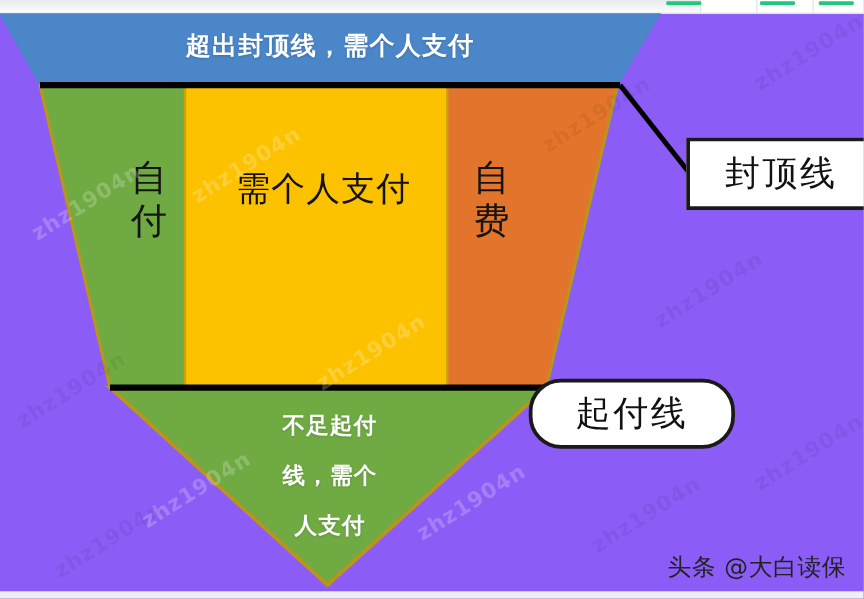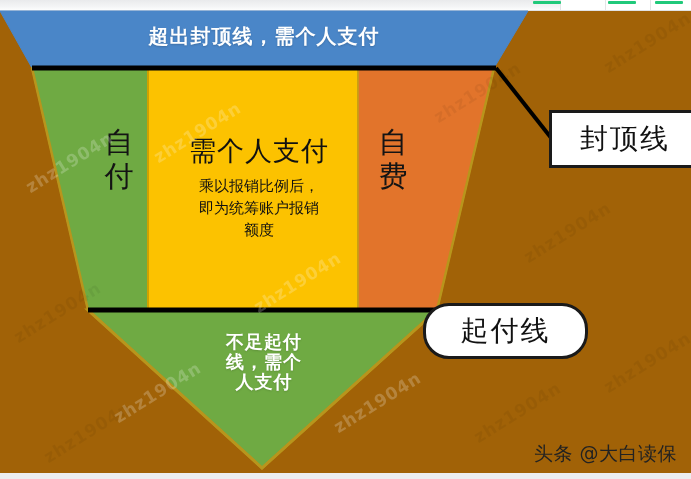--- a/index.html
+++ b/index.html
@@ -3,21 +3,21 @@
 <meta charset="utf-8">
 <style>
   html,body{margin:0;padding:0;}
   body{
     width:691px;height:479px;
     background:#ffffff;
     font-family:"DejaVu Sans","Liberation Sans",sans-serif;
     overflow:hidden;
     position:relative;
   }
-  #root{position:relative;width:691px;height:479px;overflow:hidden;background:#a16207;}
+  #root{position:relative;width:691px;height:479px;overflow:hidden;background:#8b5cf6;}
 
   
   .toolbar{
     position:absolute;left:0;top:0;width:691px;height:11px;
     background:#ffffff;
   }
   .toolbar .strip-left{
     position:absolute;left:0;top:0;width:560px;height:11px;
     background:linear-gradient(to bottom,#e9eaec 0%,#f4f5f6 60%,#ffffff 100%);
   }
@@ -92,25 +92,25 @@
   }
   .kebao-sub{
     left:160px;top:164px;width:198px;
     text-align:center;
     color:#111111;
     font-size:15px;
     line-height:22px;
     font-weight:500;
   }
   .bottom-text{
-    left:186px;top:321px;width:156px;
+    left:186px;top:310px;width:156px;
     text-align:center;
     color:#ffffff;
     font-size:18px;
-    line-height:20px;
+    line-height:40px;
     font-weight:bold;
     letter-spacing:1px;
     text-shadow:0 1px 2px rgba(0,0,0,0.15);
   }
 
   
   .callout{
     position:absolute;
     background:#ffffff;
     border:3px solid #1a1a1a;
@@ -175,21 +175,20 @@
 
       <polyline points="438,299 426,320" fill="none" stroke="#000000" stroke-width="4"></polyline>
     </svg>
 
     <div class="tlabel cap-text">超出封顶线，需个人支付</div>
 
     <div class="tlabel zifu-text">自<br>付</div>
 
     <div class="tlabel kebao-title">需个人支付</div>
 
-    <div class="tlabel kebao-sub">乘以报销比例后，<br>即为统筹账户报销<br>额度</div>
 
     <div class="tlabel zifei-text">自<br>费</div>
 
     <div class="tlabel bottom-text">不足起付<br>线，需个<br>人支付</div>
   </div>
 
   <div class="callout" id="callout-cap">
     <span>封顶线</span>
   </div>
 

